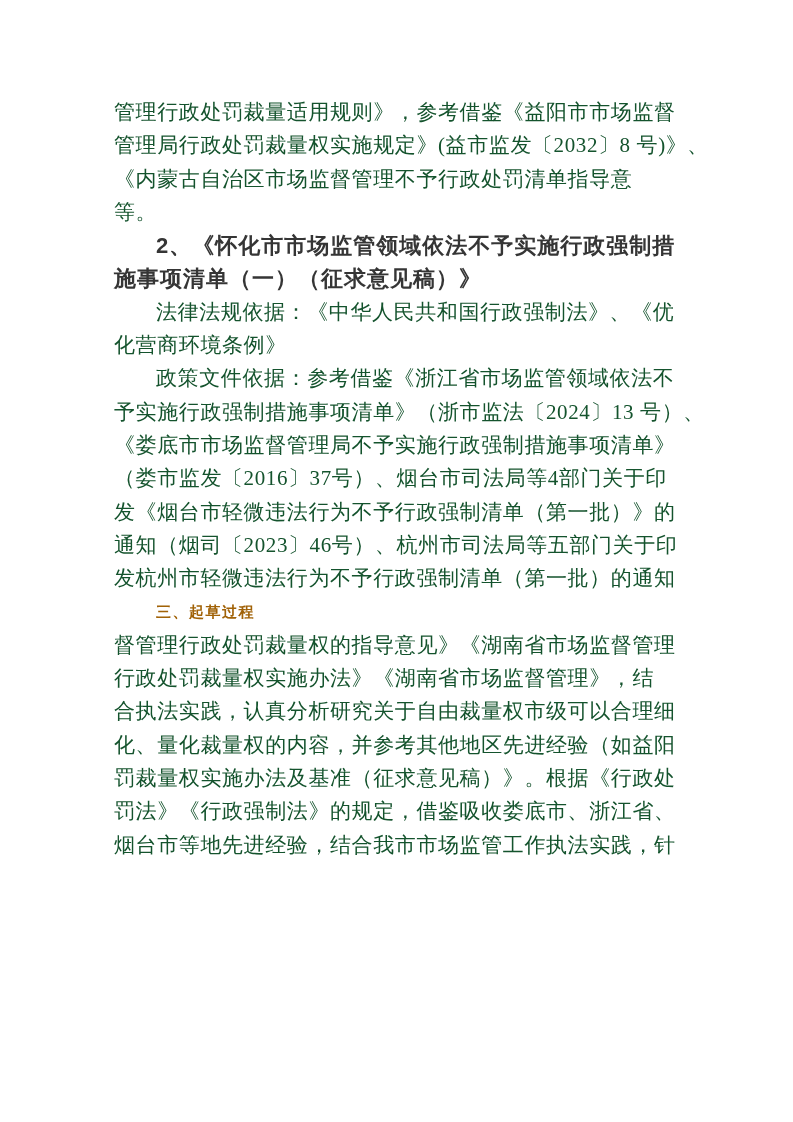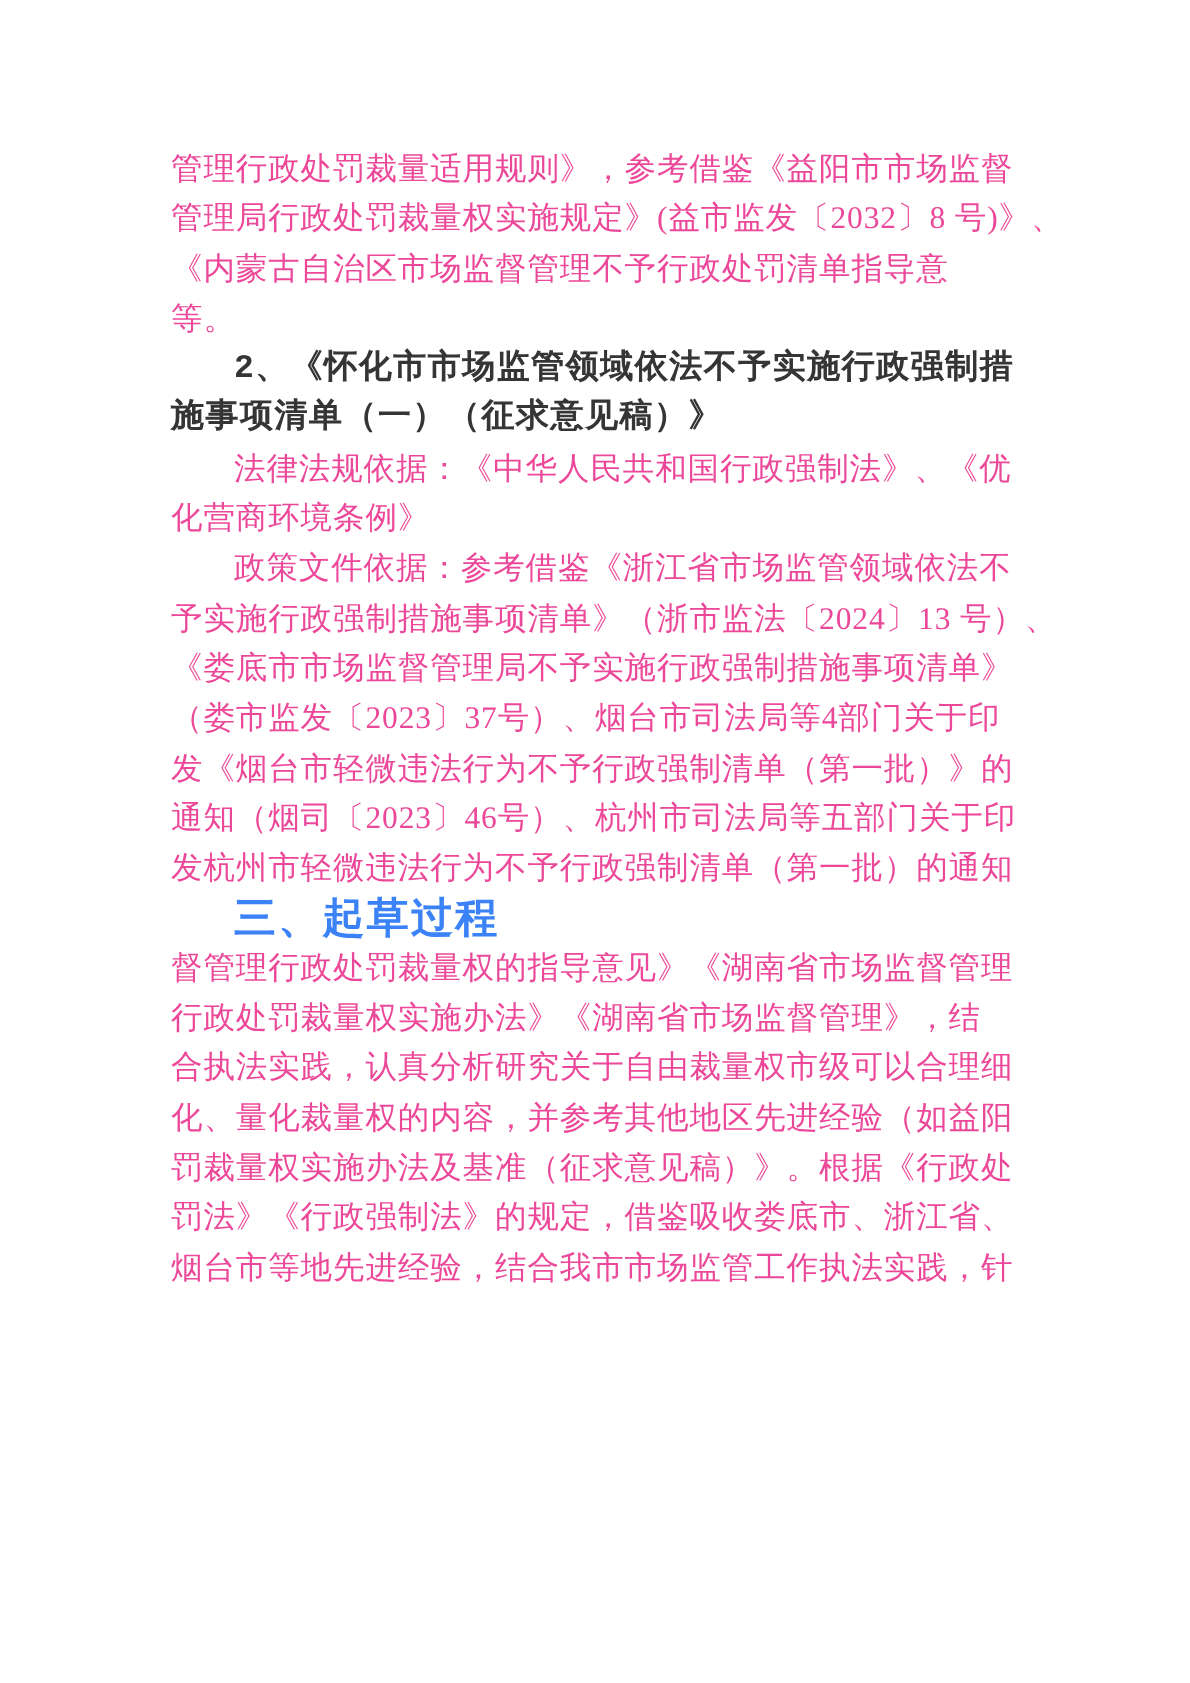--- a/index.html
+++ b/index.html
@@ -21,36 +21,36 @@
   .text-block {
     position: absolute;
     left: 114px;
     top: 96px;
     width: 575px;
   }
   .line {
     height: 33.3px;
     line-height: 33.3px;
     font-size: 21px;
-    color: #ec4899;
+    color: #14532d;
     font-family: "Liberation Serif", "DejaVu Serif", serif;
     letter-spacing: 0.6px;
     white-space: pre;
   }
   .line.heading {
     font-weight: 700;
     font-size: 22px;
     color: #353535;
     letter-spacing: 1px;
-    font-family: Liberation Mono, monospace;
+    font-family: Liberation Sans, sans-serif;
   }
   .line.section {
     font-weight: 700;
-    font-size: 28px;
-    color: #3b82f6;
+    font-size: 15px;
+    color: #a16207;
     letter-spacing: 1.5px;
     font-family: "Liberation Sans", "DejaVu Sans", sans-serif;
   }
   .line.indent {
     padding-left: 42px;
   }
 </style>
 </head>
 <body>
 
@@ -60,21 +60,21 @@
       <div class="line body">管理局行政处罚裁量权实施规定》(益市监发〔2032〕8 号)》、</div>
       <div class="line body">《内蒙古自治区市场监督管理不予行政处罚清单指导意</div>
       <div class="line body">等。</div>
       <div class="line heading indent">2、《怀化市市场监管领域依法不予实施行政强制措</div>
       <div class="line heading">施事项清单（一）（征求意见稿）》</div>
       <div class="line body indent">法律法规依据：《中华人民共和国行政强制法》、《优</div>
       <div class="line body">化营商环境条例》</div>
       <div class="line body indent">政策文件依据：参考借鉴《浙江省市场监管领域依法不</div>
       <div class="line body">予实施行政强制措施事项清单》（浙市监法〔2024〕13 号）、</div>
       <div class="line body">《娄底市市场监督管理局不予实施行政强制措施事项清单》</div>
-      <div class="line body">（娄市监发〔2023〕37号）、烟台市司法局等4部门关于印</div>
+      <div class="line body">（娄市监发〔2016〕37号）、烟台市司法局等4部门关于印</div>
       <div class="line body">发《烟台市轻微违法行为不予行政强制清单（第一批）》的</div>
       <div class="line body">通知（烟司〔2023〕46号）、杭州市司法局等五部门关于印</div>
       <div class="line body">发杭州市轻微违法行为不予行政强制清单（第一批）的通知</div>
       <div class="line section indent">三、起草过程</div>
       <div class="line body">督管理行政处罚裁量权的指导意见》《湖南省市场监督管理</div>
       <div class="line body">行政处罚裁量权实施办法》《湖南省市场监督管理》，结</div>
       <div class="line body">合执法实践，认真分析研究关于自由裁量权市级可以合理细</div>
       <div class="line body">化、量化裁量权的内容，并参考其他地区先进经验（如益阳</div>
       <div class="line body">罚裁量权实施办法及基准（征求意见稿）》。根据《行政处</div>
       <div class="line body">罚法》《行政强制法》的规定，借鉴吸收娄底市、浙江省、</div>

